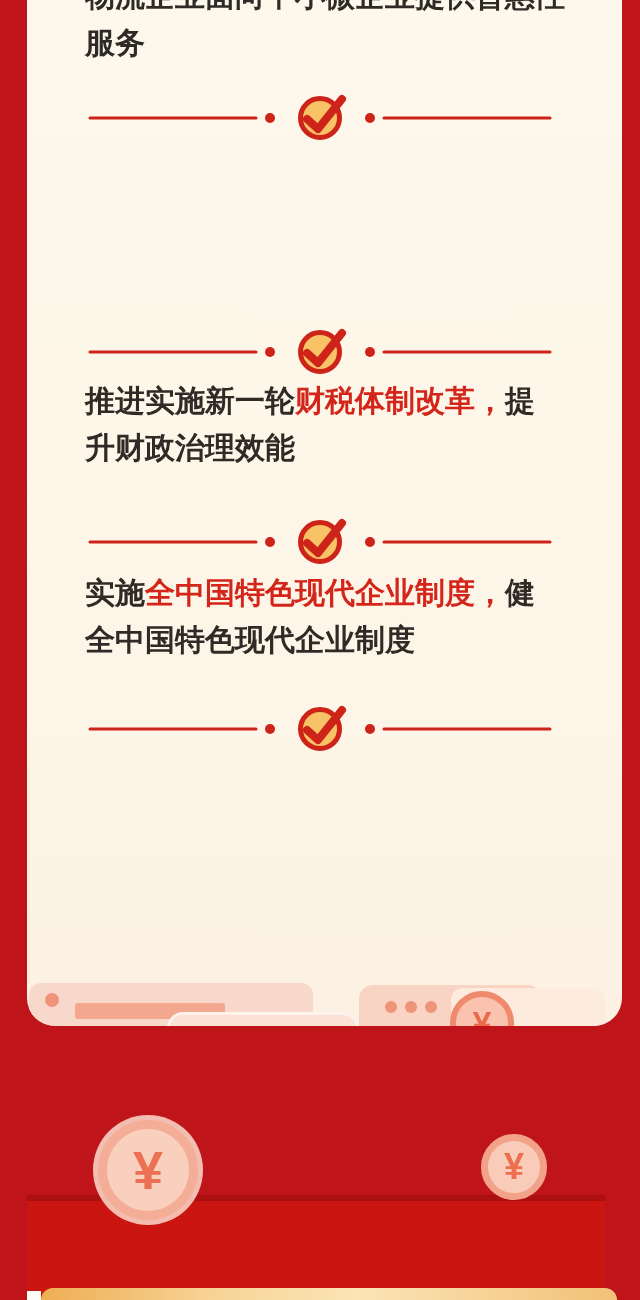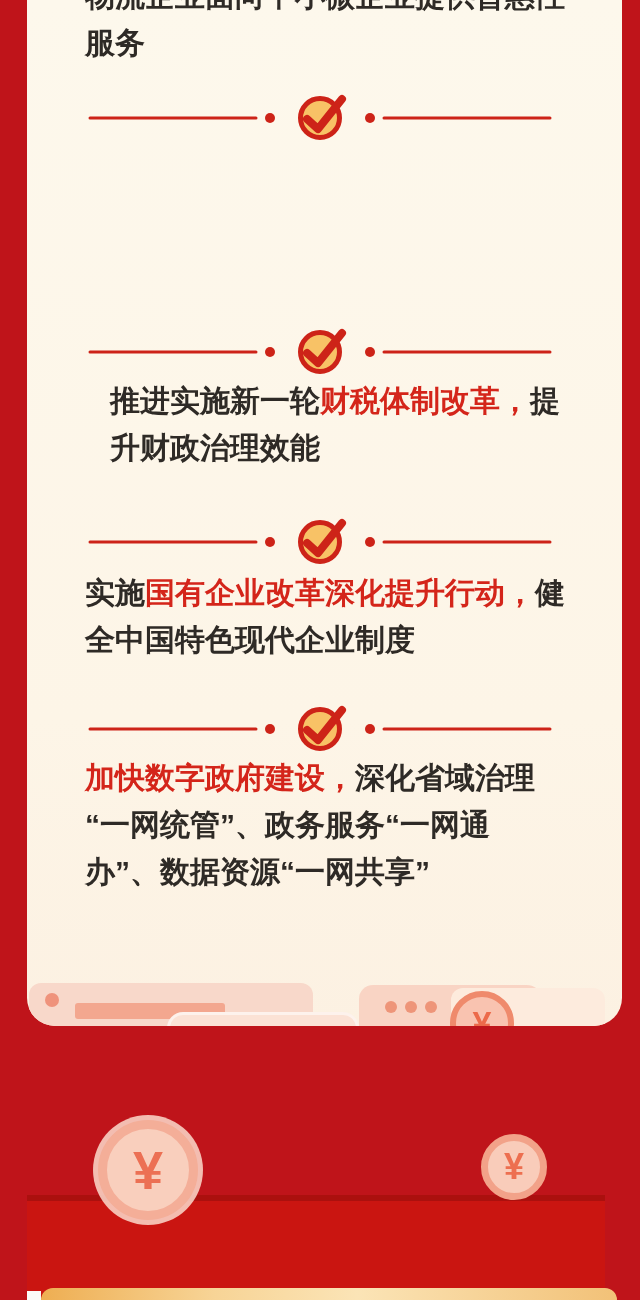--- a/index.html
+++ b/index.html
@@ -16,21 +16,21 @@
     background:#ca1511;border-top:6px solid #ab100e;z-index:8;}
   
   .card{position:absolute;left:27px;top:0;width:578px;height:1026px;
     background:linear-gradient(180deg,#fdf8ec 0%,#fdf5e7 70%,#fcf1e2 100%);
     border-radius:0 0 28px 28px;overflow:hidden;z-index:10;padding-left:17px;}
   
   .policy{position:absolute;left:58px;width:486px;margin:0;
     font-size:30px;line-height:47px;font-weight:600;color:#2e2a26;
     white-space:pre-line;letter-spacing:0;}
   .policy .hl{color:#d4251a;font-weight:700;}
-  #b1{top:-28px;} #b2{top:147px;} #b3{top:377px;margin-left:25px;} #b4{top:569px;} #b5{top:754px;}
+  #b1{top:-28px;} #b2{top:147px;} #b3{top:377px;} #b4{top:569px;} #b5{top:754px;}
   
   .divider{position:absolute;left:59px;width:468px;height:60px;}
   #d1{top:88px;} #d2{top:322px;} #d3{top:512px;} #d4{top:699px;}
   
   .il{position:absolute;}
   .win{position:absolute;border-radius:12px;}
   .winA{left:2px;top:983px;width:284px;height:212px;background:#f8d8ca;}
   .winA-dot{position:absolute;left:16px;top:10px;width:14px;height:14px;border-radius:50%;background:#ef937c;}
   .winA-header{position:absolute;left:46px;top:20px;width:150px;height:16px;border-radius:3px;background:#f3a78f;}
   .winA-line{position:absolute;left:4px;width:276px;height:3px;background:#f2b39c;}
@@ -70,25 +70,22 @@
 <div class="side-strip left"></div>
 <div class="side-strip right"></div>
 <div class="footer-red"></div>
 
 <div class="card">
 
   <p class="policy" id="b1"><span>物流企业面向中小微企业提供普惠性
 服务</span></p>
   <p class="policy" id="b3"><span>推进实施新一轮</span><span class="hl">财税体制改革，</span><span>提
 升财政治理效能</span></p>
-  <p class="policy" id="b4"><span>实施</span><span class="hl">国有企业改革深化提升行动，</span><span>健
+  <p class="policy" id="b4"><span>实施</span><span class="hl">全中国特色现代企业制度，</span><span>健
 全中国特色现代企业制度</span></p>
-  <p class="policy" id="b5"><span class="hl">加快数字政府建设，</span><span>深化省域治理
-“一网统管”、政务服务“一网通
-办”、数据资源“一网共享”</span></p>
 
   <svg class="divider" id="d1" viewBox="0 0 468 60">
     <line x1="4" y1="30" x2="170" y2="30" stroke="#cd2318" stroke-width="3" stroke-linecap="round"></line>
     <circle cx="184" cy="30" r="5" fill="#cd2318"></circle>
     <g>
       <circle cx="234" cy="30" r="19.5" fill="#f8c266"></circle>
       <path d="M 221 31 L 232 41 L 256 11" fill="none" stroke="#cd2318" stroke-width="8" stroke-linecap="round" stroke-linejoin="round"></path>
       <circle cx="234" cy="30" r="19.5" fill="none" stroke="#cd2318" stroke-width="5"></circle>
     </g>
     <circle cx="284" cy="30" r="5" fill="#cd2318"></circle>

